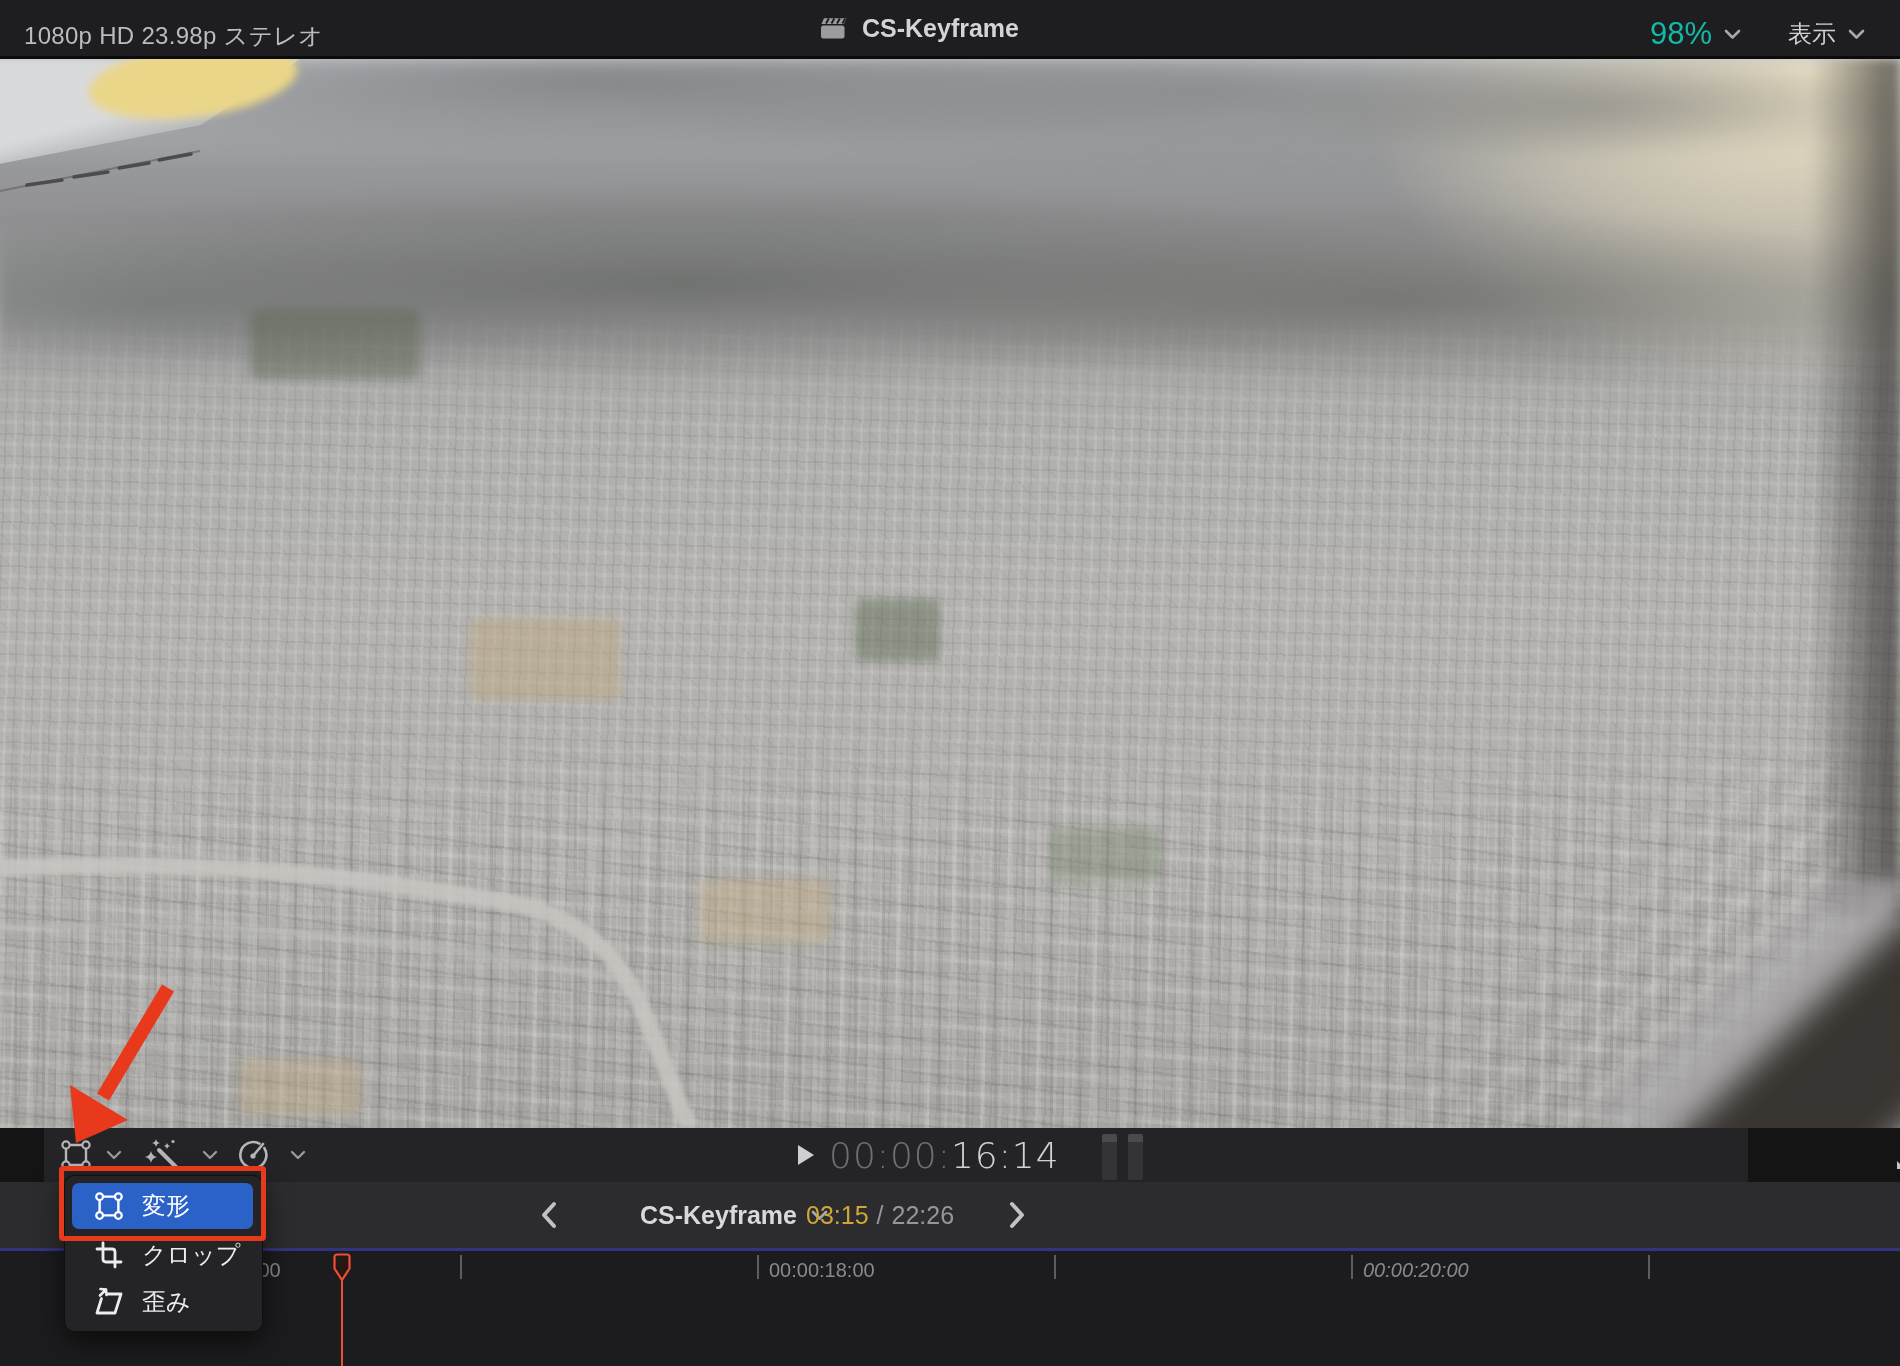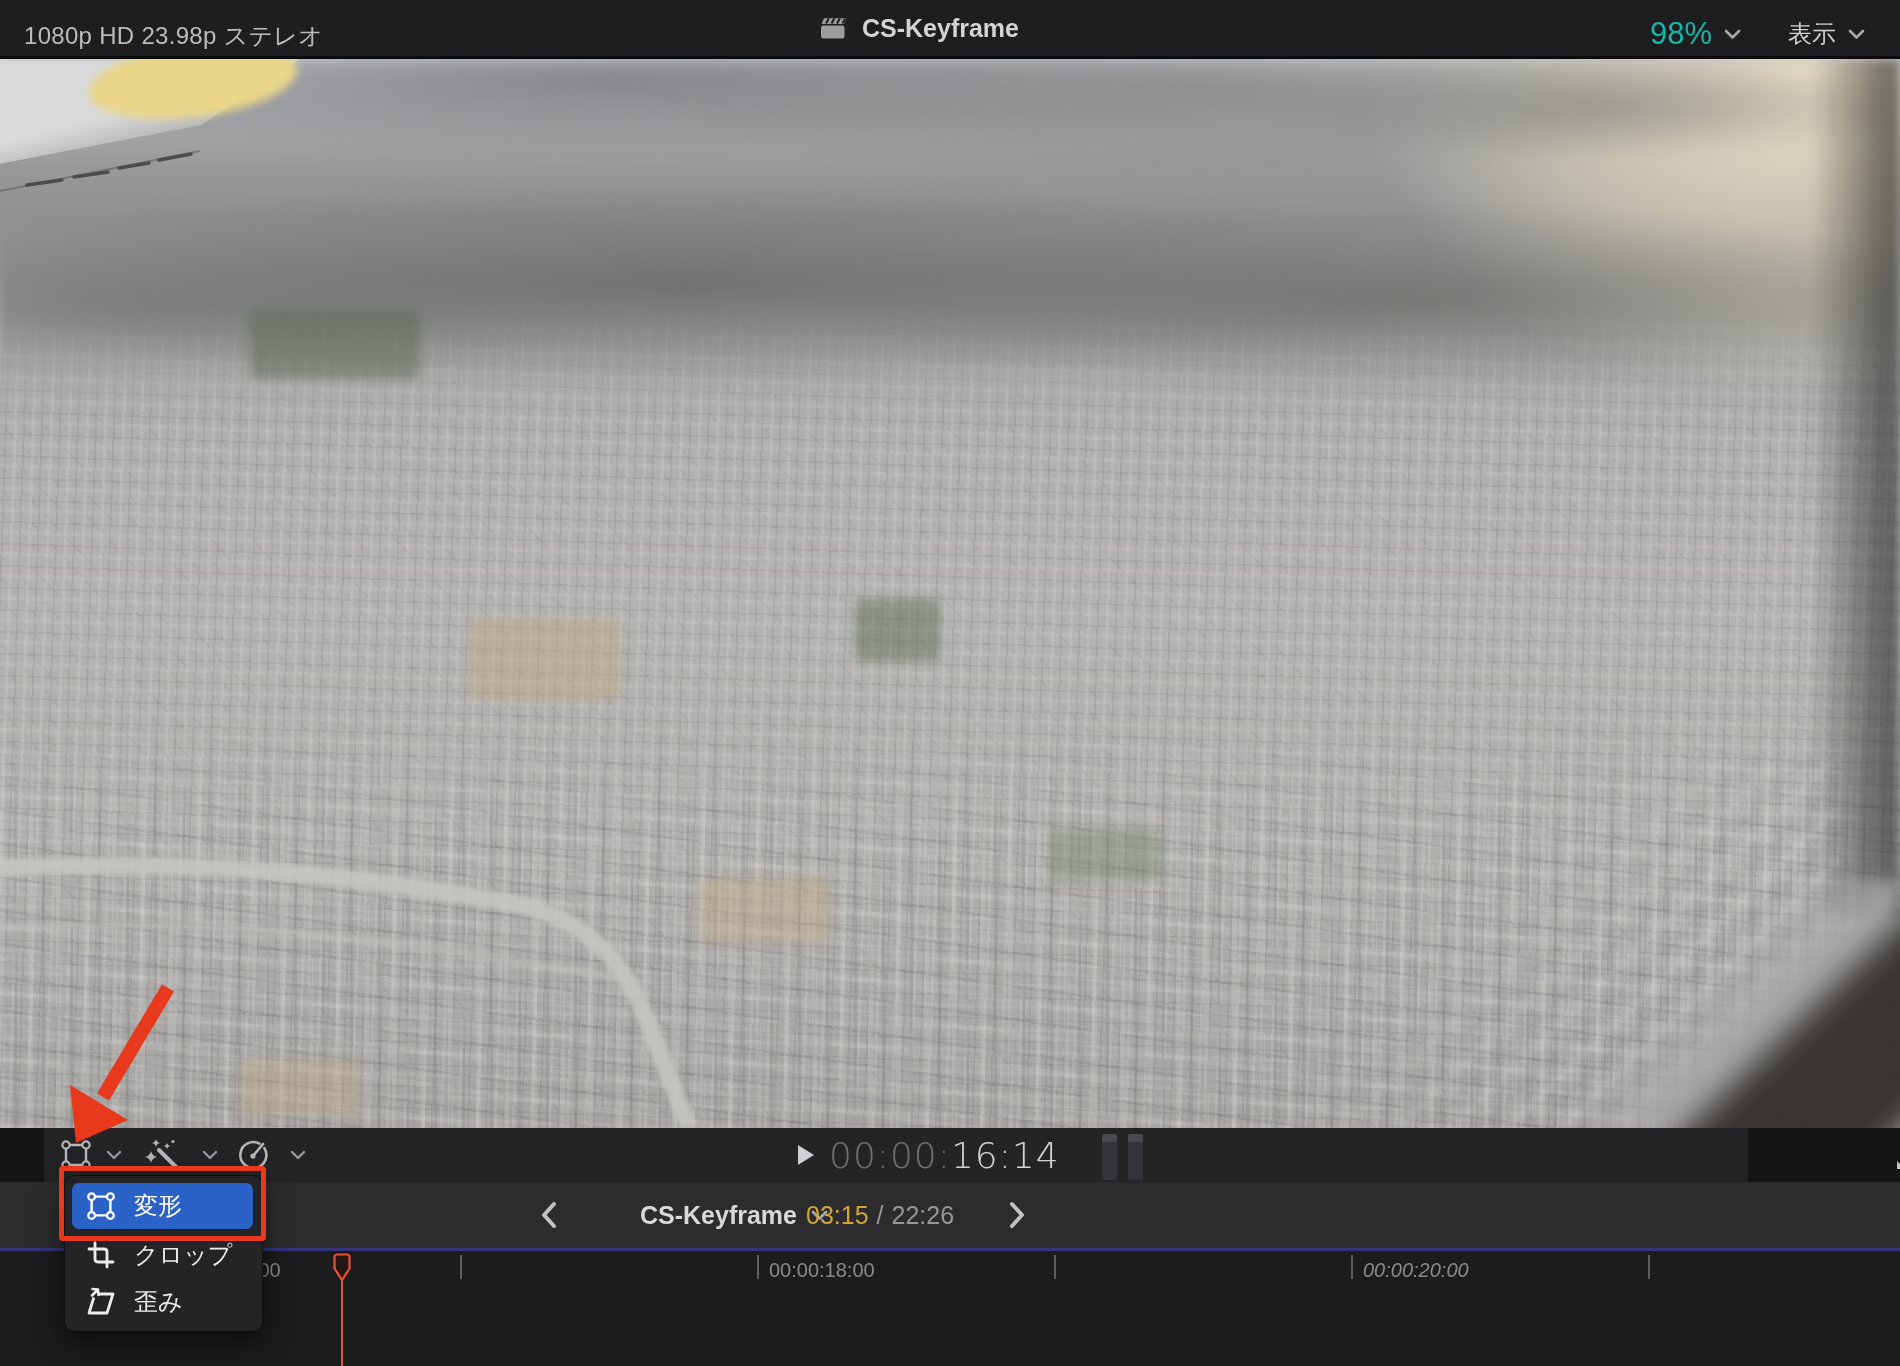--- a/index.html
+++ b/index.html
@@ -86,21 +86,21 @@
   #tlbody{left:0;top:1251px;width:1900px;height:115px;background:#1c1c1e;z-index:5;}
   .tick{position:absolute;top:4px;width:2px;height:24px;background:#5e5e62;}
   .rlabel{position:absolute;top:8px;color:#8a8a8e;font-size:20px;white-space:nowrap;}
   #playhead{position:absolute;top:0;width:20px;height:115px;z-index:6;}
   #playhead .line{position:absolute;left:8.8px;top:28px;width:2.4px;height:87px;background:#ed4f33;}
 
   
   #menu{left:64px;top:1175px;width:199px;height:157px;background:#242426;border-radius:10px;
     box-shadow:0 10px 28px rgba(0,0,0,.6),0 0 0 1px rgba(0,0,0,.55) inset;z-index:40;}
   .mi{position:absolute;left:8px;width:181px;height:46px;border-radius:7px;display:flex;
-    align-items:center;gap:18px;padding-left:14px;box-sizing:border-box;color:#ededef;font-size:24px;}
+    align-items:center;gap:18px;padding-left:22px;box-sizing:border-box;color:#ededef;font-size:24px;}
   #mi-0{top:8px;background:#2b62c8;color:#fff;}
   #mi-1{top:57px;} #mi-2{top:104px;}
 
   
   #redbox{left:59px;top:1166px;width:197px;height:65px;border:5px solid #e8391d;border-radius:4px;z-index:50;}
   #arrow-svg{left:0;top:0;width:1900px;height:1366px;z-index:45;pointer-events:none;}
 
   svg{display:block;}
 </style>
 </head>

